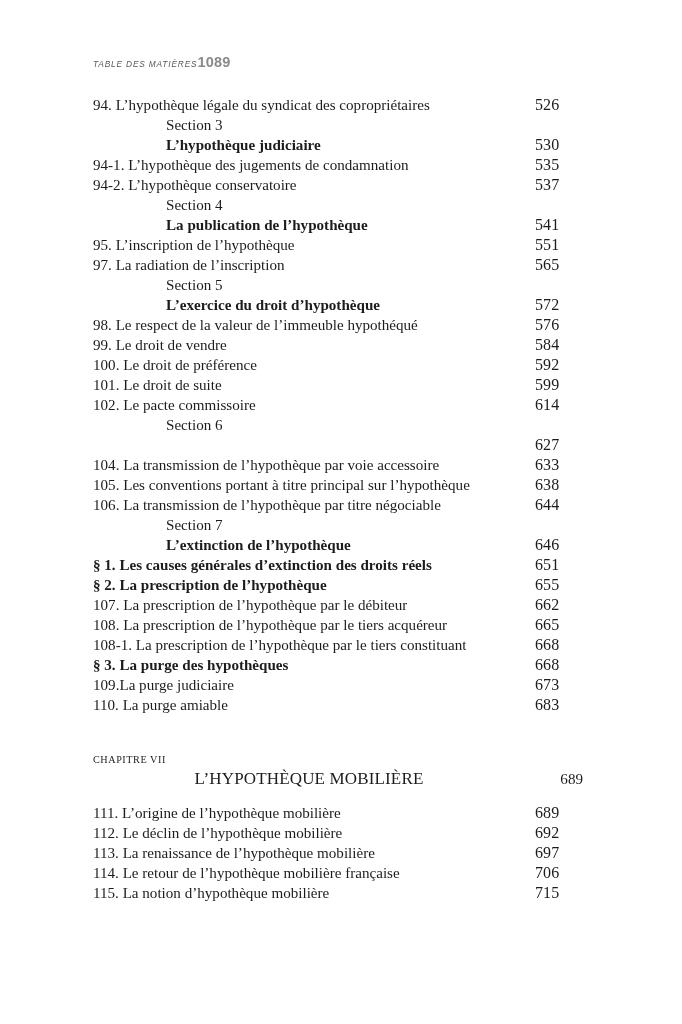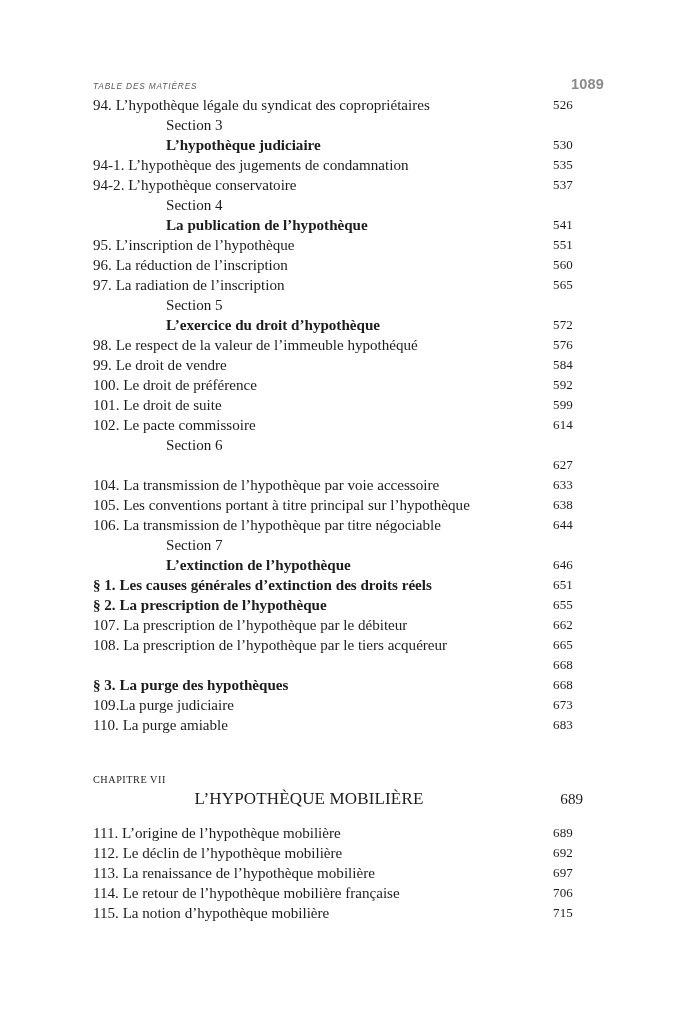--- a/index.html
+++ b/index.html
@@ -24,22 +24,20 @@
 
   
   .running-head {
     position: absolute;
     top: 54px;
     left: 93px;
     right: 78px;
     height: 16px;
     display: flex;
     align-items: baseline;
-    justify-content: space-between;
-    margin-top: 22px;
   }
   .running-head-title {
     font-family: "Liberation Sans", "DejaVu Sans", sans-serif;
     font-style: italic;
     font-size: 8.3px;
     letter-spacing: 0.85px;
     color: #585858;
     white-space: nowrap;
   }
   .folio {
@@ -66,25 +64,25 @@
     font-size: 15.1px;
     line-height: 20px;
     white-space: nowrap;
   }
   .row .label {
     flex: 0 1 auto;
     overflow: hidden;
   }
   .row .pageno {
     position: absolute;
-    right: 0;
+    right: 8px;
     top: 0;
     width: 40px;
-    text-align: center;
-    font-size: 13px;
+    text-align: left;
+    font-size: 16px;
     line-height: 20px;
     letter-spacing: 0.1px;
   }
 
   
   .row.entry .label      { margin-left: 0px; }
   .row.section .label    { margin-left: 73px; }
   .row.heading .label    { margin-left: 73px; font-weight: bold; }
   .row.para .label       { margin-left: 0; width: 100%; text-align: center;
                            font-weight: bold; padding-right: 58px; }
@@ -161,24 +159,20 @@
         </div>
         <div class="row heading">
           <span class="label">La publication de l’hypothèque</span>
           <span class="pageno">541</span>
         </div>
         <div class="row entry">
           <span class="label">95. L’inscription de l’hypothèque</span>
           <span class="pageno">551</span>
         </div>
         <div class="row entry">
-          <span class="label">96. La réduction de l’inscription</span>
-          <span class="pageno">560</span>
-        </div>
-        <div class="row entry">
           <span class="label">97. La radiation de l’inscription</span>
           <span class="pageno">565</span>
         </div>
         <div class="row section">
           <span class="label">Section 5</span>
         </div>
         <div class="row heading">
           <span class="label">L’exercice du droit d’hypothèque</span>
           <span class="pageno">572</span>
         </div>
@@ -231,20 +225,21 @@
         <div class="row para"><span class="label">§ 2. La prescription de l’hypothèque</span><span class="pageno">655</span></div>
         <div class="row entry">
           <span class="label">107. La prescription de l’hypothèque par le débiteur</span>
           <span class="pageno">662</span>
         </div>
         <div class="row entry">
           <span class="label">108. La prescription de l’hypothèque par le tiers acquéreur</span>
           <span class="pageno">665</span>
         </div>
         <div class="row entry">
+          <span class="label">108-1. La prescription de l’hypothèque par le tiers constituant</span>
           <span class="pageno">668</span>
         </div>
         <div class="row para"><span class="label">§ 3. La purge des hypothèques</span><span class="pageno">668</span></div>
         <div class="row entry">
           <span class="label">109.La purge judiciaire</span>
           <span class="pageno">673</span>
         </div>
         <div class="row entry">
           <span class="label">110. La purge amiable</span>
           <span class="pageno">683</span>

